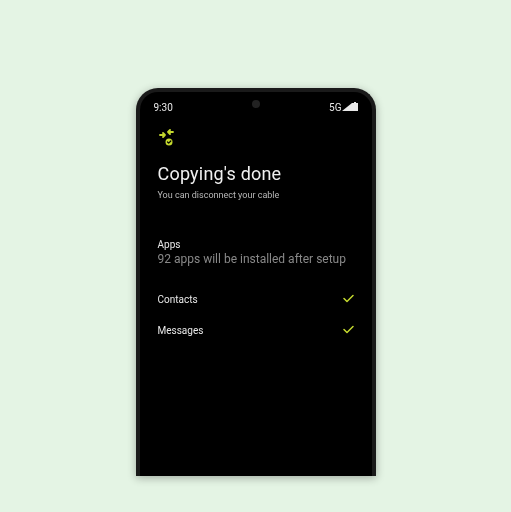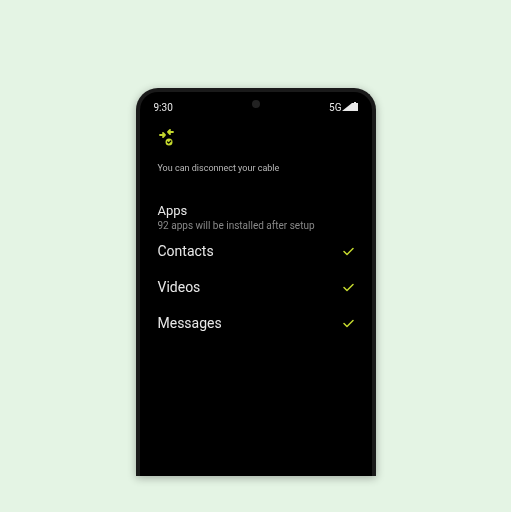--- a/index.html
+++ b/index.html
@@ -50,29 +50,29 @@
       padding: 10px 14px 6px;
       color: #e8e8e8;
       font-size: 10px;
       font-weight: 400;
     }
     .status-right { display: flex; align-items: center; }
     .sig-icon, .bat-icon { display: inline-block; }
     .content { padding: 10px 18px 0; color: #eaeaea; }
     .transfer-icon { color: #c4d82e; margin-bottom: 12px; }
     .page-title { font-size: 18px; font-weight: 400; color: #f0f0f0; margin-bottom: 6px; letter-spacing: 0.2px; }
-    .subtitle { font-size: 9px; color: #b8b8b8; margin-bottom: 30px; }
-    .section-label { font-size: 13px; color: #e8e8e8; font-weight: 400; }
-    .section-sub { font-size: 10px; color: #888; margin-top: 2px; margin-bottom: 2px; }
+    .subtitle { font-size: 9px; color: #b8b8b8; margin-bottom: 39px; }
+    .section-label { font-size: 10px; color: #e8e8e8; font-weight: 400; }
+    .section-sub { font-size: 12px; color: #888; margin-top: 2px; margin-bottom: 18px; }
     .list-item {
       display: flex;
       justify-content: space-between;
       align-items: center;
       padding: 10px 0;
-      font-size: 14px;
+      font-size: 10px;
       color: #e8e8e8;
       gap: 12px;
     }
     .check-icon { color: #c4d82e; }
   </style>
 </head>
 <body>
 
 <div class="phone">
   <div class="notch"></div>
@@ -98,45 +98,38 @@
   <div class="content">
     <div class="transfer-icon">
       <svg width="22" height="18" viewBox="0 0 22 18">
         <path d="M2 6 L7 6 M5 4 L7 6 L5 8" stroke="#c4d82e" stroke-width="1.8" fill="none" stroke-linecap="round" stroke-linejoin="round"></path>
         <path d="M15 3 L10 3 M12 1 L10 3 L12 5" stroke="#c4d82e" stroke-width="1.8" fill="none" stroke-linecap="round" stroke-linejoin="round"></path>
         <circle cx="11" cy="13" r="3.5" fill="#c4d82e"></circle>
         <path d="M9.5 13 L10.7 14.2 L12.8 12" stroke="#000" stroke-width="1.2" fill="none" stroke-linecap="round" stroke-linejoin="round"></path>
       </svg>
     </div>
 
+    <div class="page-title">Copying's done</div>
     <div class="subtitle">You can disconnect your cable</div>
 
     <div>
       <div class="section-label">Apps</div>
       <div class="section-sub">92 apps will be installed after setup</div>
     </div>
 
     <div class="list-item">
       <span>Contacts</span>
       <span class="check-icon">
         <svg width="11" height="9" viewBox="0 0 11 9">
             <path d="M1 4.5 L4 7.5 L10 1.5" stroke="#c4d82e" stroke-width="1.5" fill="none" stroke-linecap="round" stroke-linejoin="round"></path>
           </svg>
       </span>
     </div>
 
 
-    <div class="list-item">
-      <span>Videos</span>
-      <span class="check-icon">
-        <svg width="11" height="9" viewBox="0 0 11 9">
-            <path d="M1 4.5 L4 7.5 L10 1.5" stroke="#c4d82e" stroke-width="1.5" fill="none" stroke-linecap="round" stroke-linejoin="round"></path>
-          </svg>
-      </span>
-    </div>
 
 
     <div class="list-item">
       <span>Messages</span>
       <span class="check-icon">
         <svg width="11" height="9" viewBox="0 0 11 9">
             <path d="M1 4.5 L4 7.5 L10 1.5" stroke="#c4d82e" stroke-width="1.5" fill="none" stroke-linecap="round" stroke-linejoin="round"></path>
           </svg>
       </span>
     </div>

